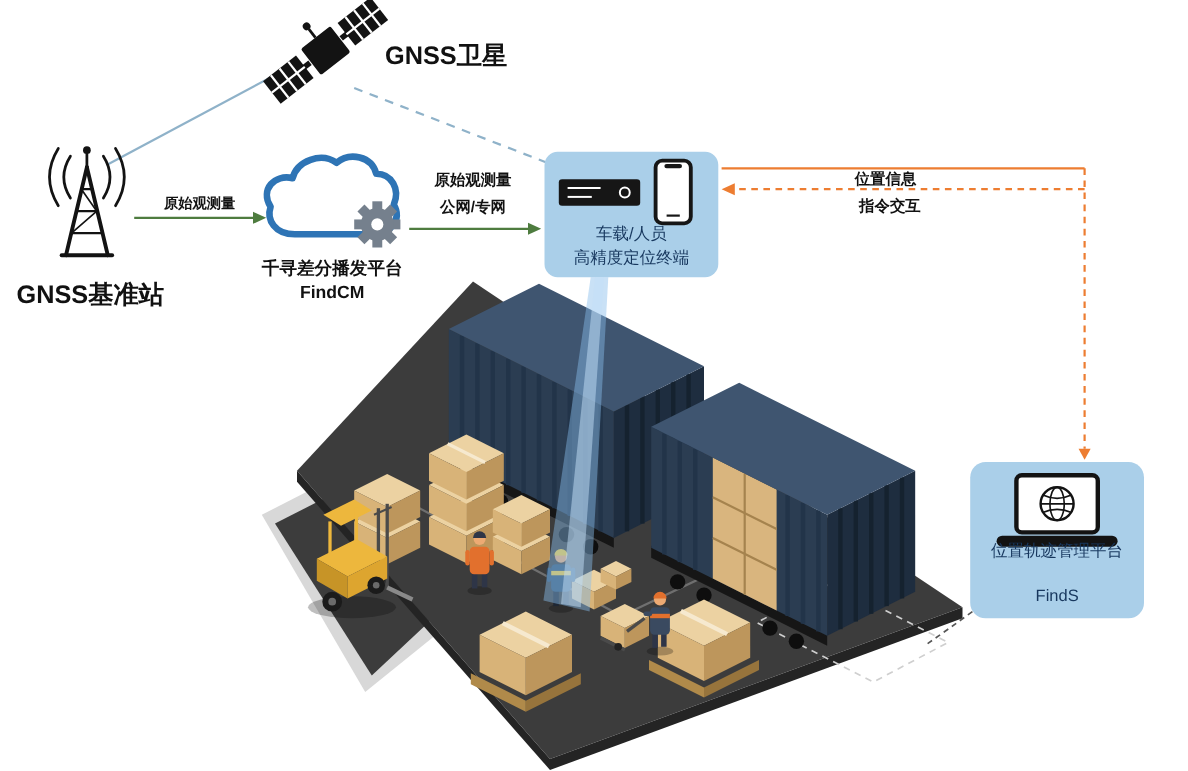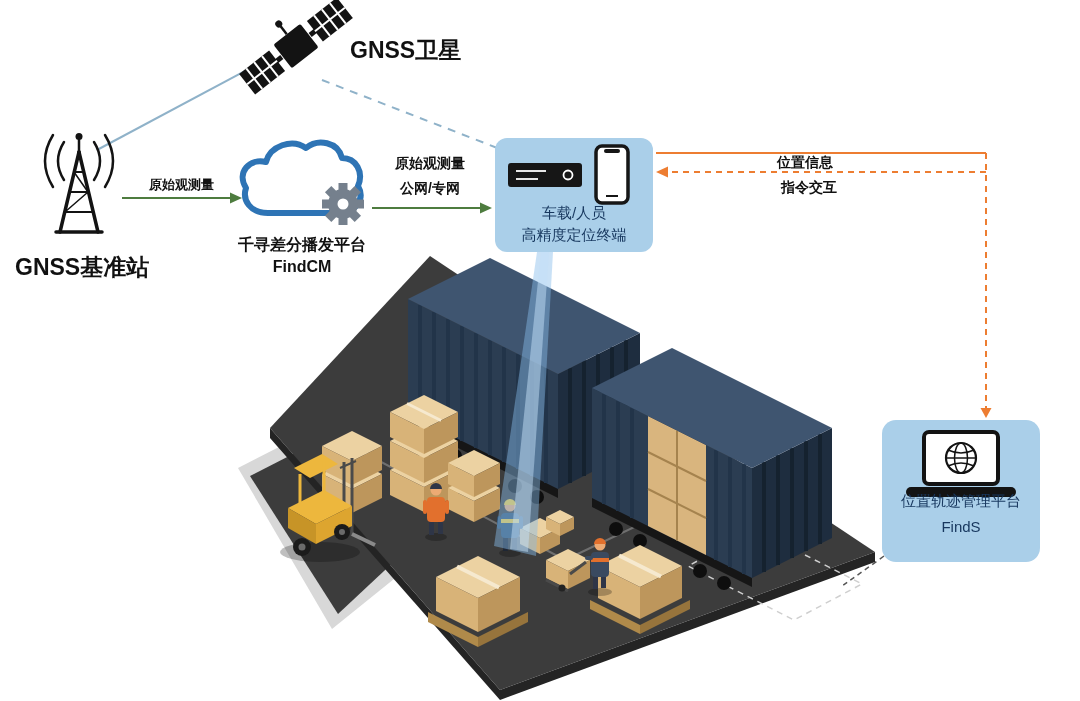--- a/index.html
+++ b/index.html
@@ -322,15 +322,15 @@
 <div class="lbl b16" style="left:222px; top:235px; width:160px;">千寻差分播发平台</div>
 <div class="lbl b16" style="left:222px; top:257px; width:160px;">FindCM</div>
 <div class="lbl s13" style="left:124px; top:177px; width:115px;">原始观测量</div>
 <div class="lbl s14" style="left:378px; top:155px; width:104px;">原始观测量</div>
 <div class="lbl s14" style="left:378px; top:180px; width:104px;text-align:center;">公网/专网</div>
 <div class="lbl navy" style="left:497px; top:204px; width:154px;">车载/人员</div>
 <div class="lbl navy" style="left:497px; top:226px; width:154px;">高精度定位终端</div>
 <div class="lbl s14" style="left:740px; top:130px; width:130px;margin-top:24px;">位置信息</div>
 <div class="lbl s14" style="left:744px; top:179px; width:130px;">指令交互</div>
 <div class="lbl navy" style="left:884px; top:492px; width:154px;">位置轨迹管理平台</div>
-<div class="lbl navy" style="left:884px; top:518px; width:154px;">FindS</div>
+<div class="lbl navy" style="left:884px; top:533px; width:154px;">FindS</div>
 
 </div>
 
 </body></html>

